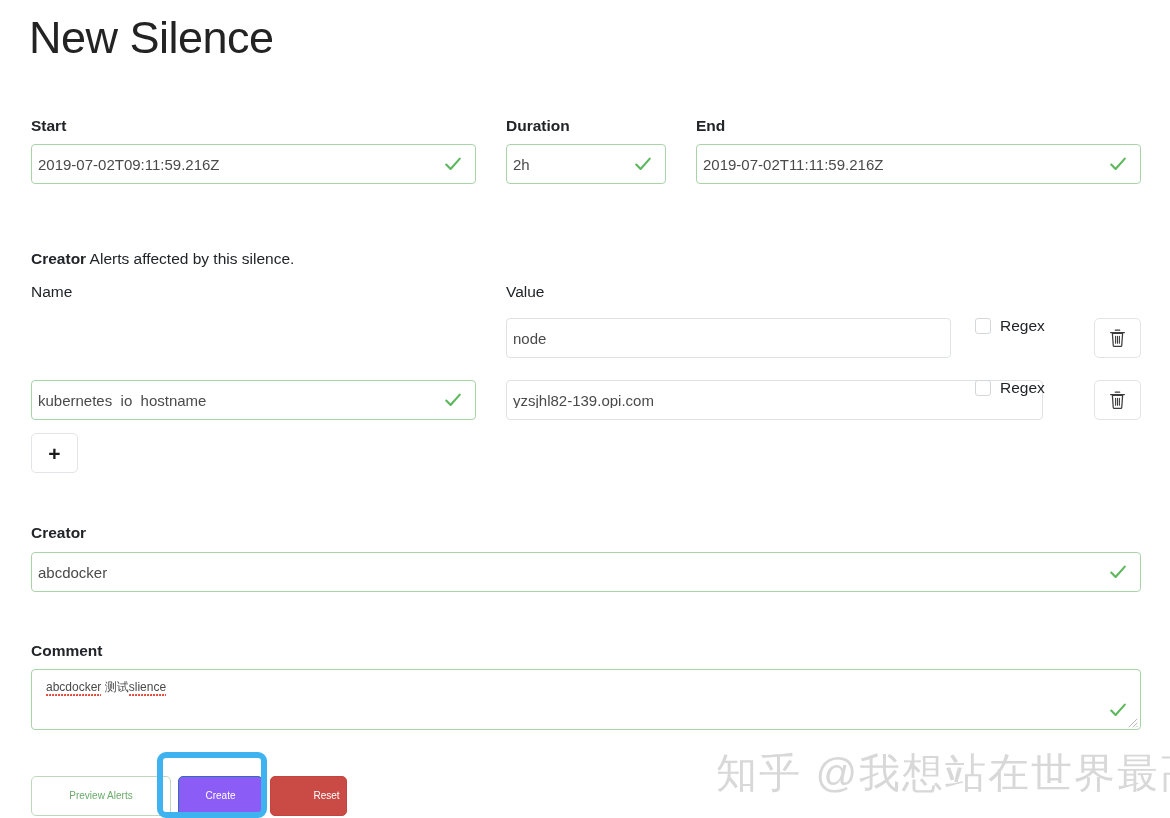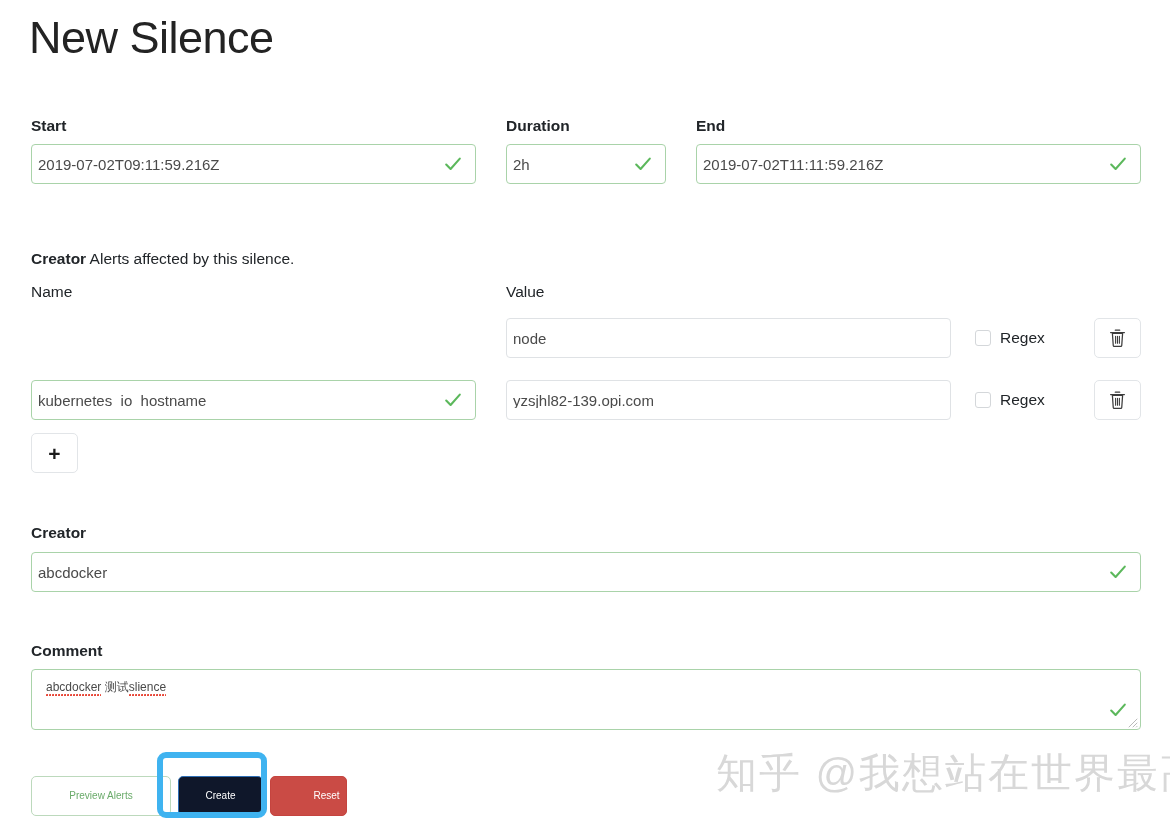--- a/index.html
+++ b/index.html
@@ -87,21 +87,20 @@
     width: 20px;
     height: 20px;
     display: block;
   }
   .check svg { display: block; }
 
   
   .regex-wrap {
     position: absolute;
     display: flex;
-    align-items: center;
     height: 40px;
     gap: 9px;
   }
   .cbox {
     width: 16px;
     height: 16px;
     border: 1px solid #d4d7da;
     border-radius: 3px;
     background: #fff;
     flex: none;
@@ -194,21 +193,21 @@
     line-height: 1;
     white-space: nowrap;
   }
   .btn-outline-success {
     border: 1px solid #bcd9bc;
     background: #fff;
     color: #6aab6a;
   }
   .btn-primary {
     border: 1px solid #2f6fb5;
-    background: #0f172a;
+    background: #8b5cf6;
     color: #ffffff;
   }
   .btn-danger {
     border: 1px solid #c5443f;
     background: #ca4b45;
     color: #ffffff;
   }
 
   
   .annot-rect {
@@ -299,21 +298,21 @@
   </div>
 
   <div class="inp valid" style="left:31px; top:380px; width:445px;">
     <span class="val">kubernetes_io_hostname</span>
     <span class="check">
       <svg width="20" height="20" viewBox="0 0 20 20">
           <path d="M3.2 10.6 L7.6 15 L16.8 4.6" fill="none" stroke="#5cb85c" stroke-width="2.1" stroke-linecap="round" stroke-linejoin="round"></path>
         </svg>
     </span>
   </div>
-  <div class="inp plain" style="left:506px; top:380px; width:445px;">
+  <div class="inp plain" style="left:506px; top:380px; width:537px;">
     <span class="val">yzsjhl82-139.opi.com</span>
   </div>
   <div class="regex-wrap" style="left:975px; top:380px;">
     <span class="cbox"></span>
     <span class="regex-label">Regex</span>
   </div>
   <div class="icon-btn" style="left:1094px; top:380px;">
     <span>
       <svg width="17" height="19" viewBox="0 0 17 19">
         <path d="M6.3 1.2 h4.4 M1.6 3.6 h13.8" stroke="#3c3c3c" stroke-width="1.25" fill="none" stroke-linecap="round"></path>

